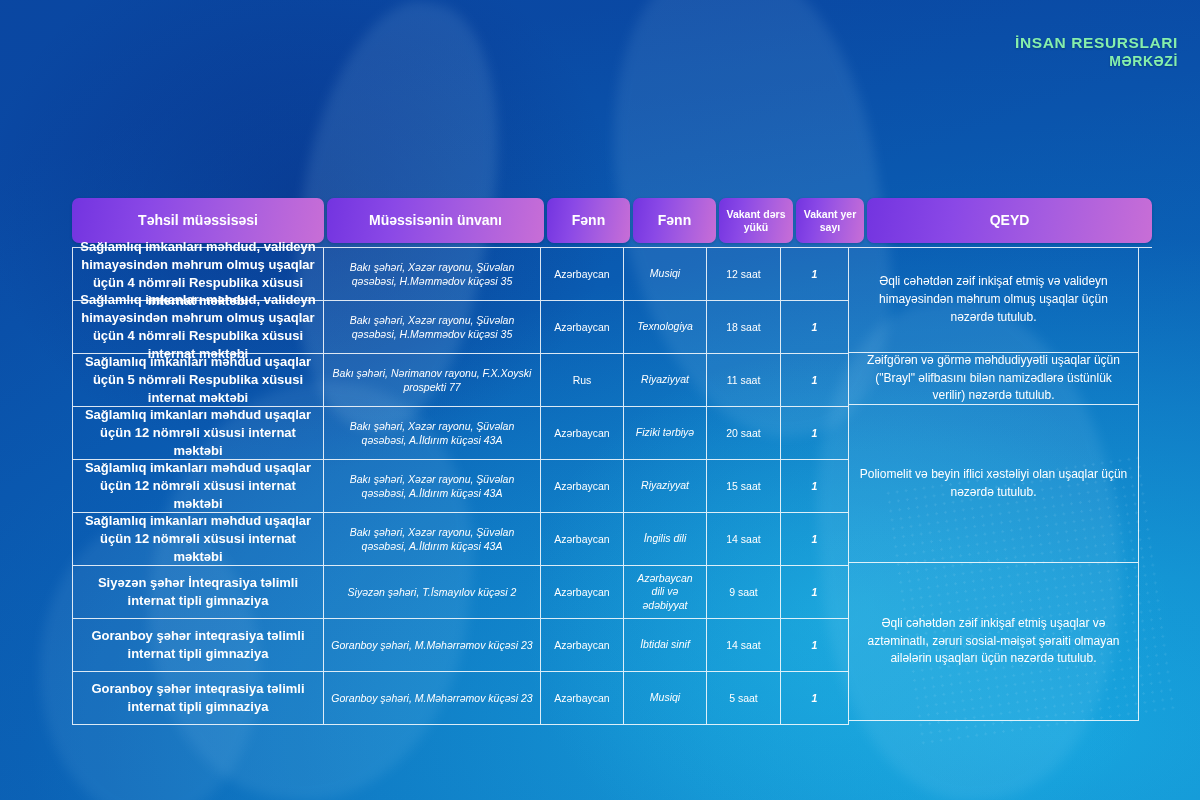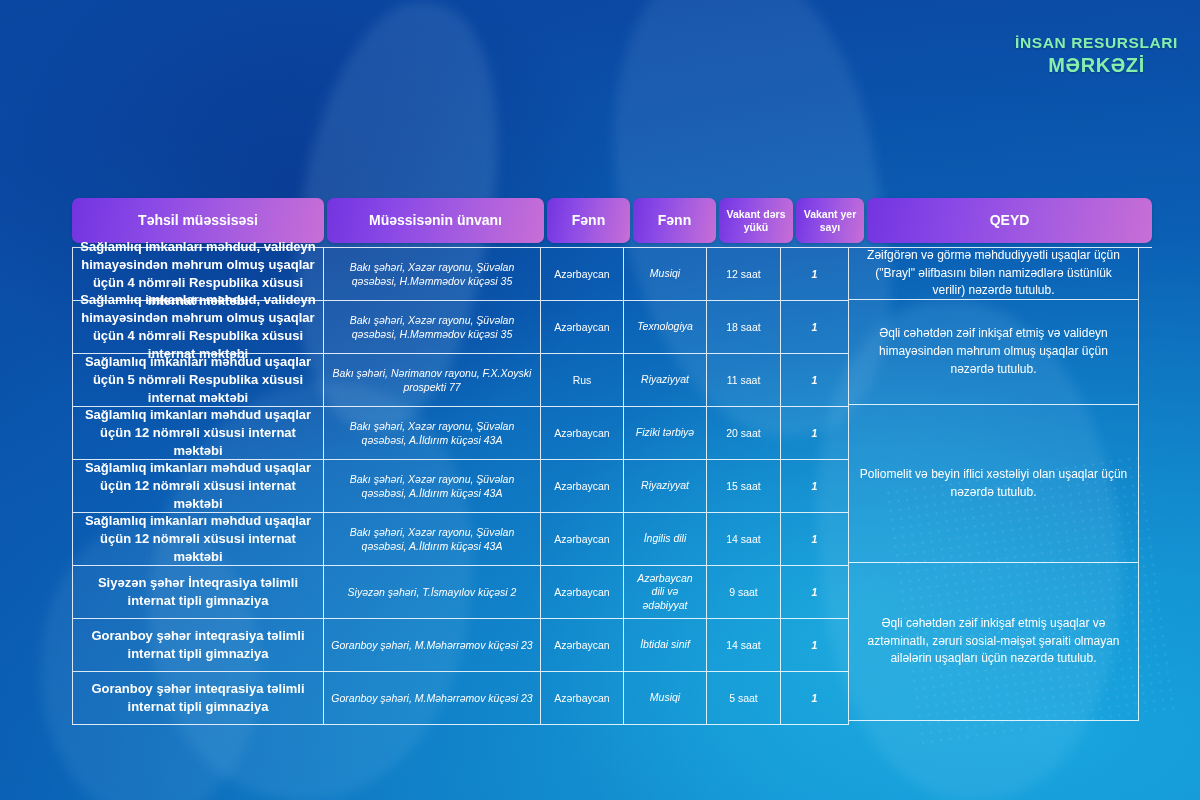--- a/index.html
+++ b/index.html
@@ -45,21 +45,21 @@
   }
 
   
   #content{position:relative;z-index:2;width:1200px;height:800px;}
 
   .brand{
     position:absolute;right:22px;top:34px;text-align:center;
     color:#86efac;font-weight:bold;letter-spacing:.6px;line-height:1.22;
     font-size:15.5px;text-shadow:0 1px 2px rgba(0,0,0,.25);
   }
-  .brand .l2{font-size:20px;}
+  .brand .l2{font-size:14px;text-align:right;}
 
   .title{
     position:absolute;left:0;right:0;top:80px;text-align:center;
     color:#ffffff;font-weight:bold;font-size:30px;line-height:1.30;
     letter-spacing:.4px;text-shadow:0 2px 4px rgba(0,0,0,.28);
   }
 
   
   .table-wrap{position:absolute;left:72px;top:198px;width:1080px;}
 
@@ -208,22 +208,22 @@
             <div class="tr" style="height: 52px;">
               <div class="td inst col-first" style="width: 252px; flex: 0 0 252px;">Goranboy şəhər inteqrasiya təlimli internat tipli gimnaziya</div>
               <div class="td addr" style="width: 217px; flex: 0 0 217px;">Goranboy şəhəri, M.Məhərrəmov küçəsi 23</div>
               <div class="td sec" style="width: 83px; flex: 0 0 83px;">Azərbaycan</div>
               <div class="td subj" style="width: 83px; flex: 0 0 83px;">Musiqi</div>
               <div class="td load" style="width: 74px; flex: 0 0 74px;">5 saat</div>
               <div class="td cnt" style="width: 68px; flex: 0 0 68px;">1</div>
             </div>
           </div>
         <div class="notes-stack" id="notes">
+            <div class="note-col" style="width: 290px; height: 105px;">Əqli cəhətdən zəif inkişaf etmiş və valideyn himayəsindən məhrum olmuş uşaqlar üçün nəzərdə tutulub.</div>
             <div class="note-col" style="width: 290px; height: 52px;">Zəifgörən və görmə məhdudiyyətli uşaqlar üçün ("Brayl" əlifbasını bilən namizədlərə üstünlük verilir) nəzərdə tutulub.</div>
-            <div class="note-col" style="width: 290px; height: 105px;">Əqli cəhətdən zəif inkişaf etmiş və valideyn himayəsindən məhrum olmuş uşaqlar üçün nəzərdə tutulub.</div>
             <div class="note-col" style="width: 290px; height: 158px;">Poliomelit və beyin iflici xəstəliyi olan uşaqlar üçün nəzərdə tutulub.</div>
             <div class="note-col" style="width: 290px; height: 158px;">Əqli cəhətdən zəif inkişaf etmiş uşaqlar və aztəminatlı, zəruri sosial-məişət şəraiti olmayan ailələrin uşaqları üçün nəzərdə tutulub.</div>
           </div>
       </div>
     </div>
   </div>
 
 </div>
 
 </body></html>

